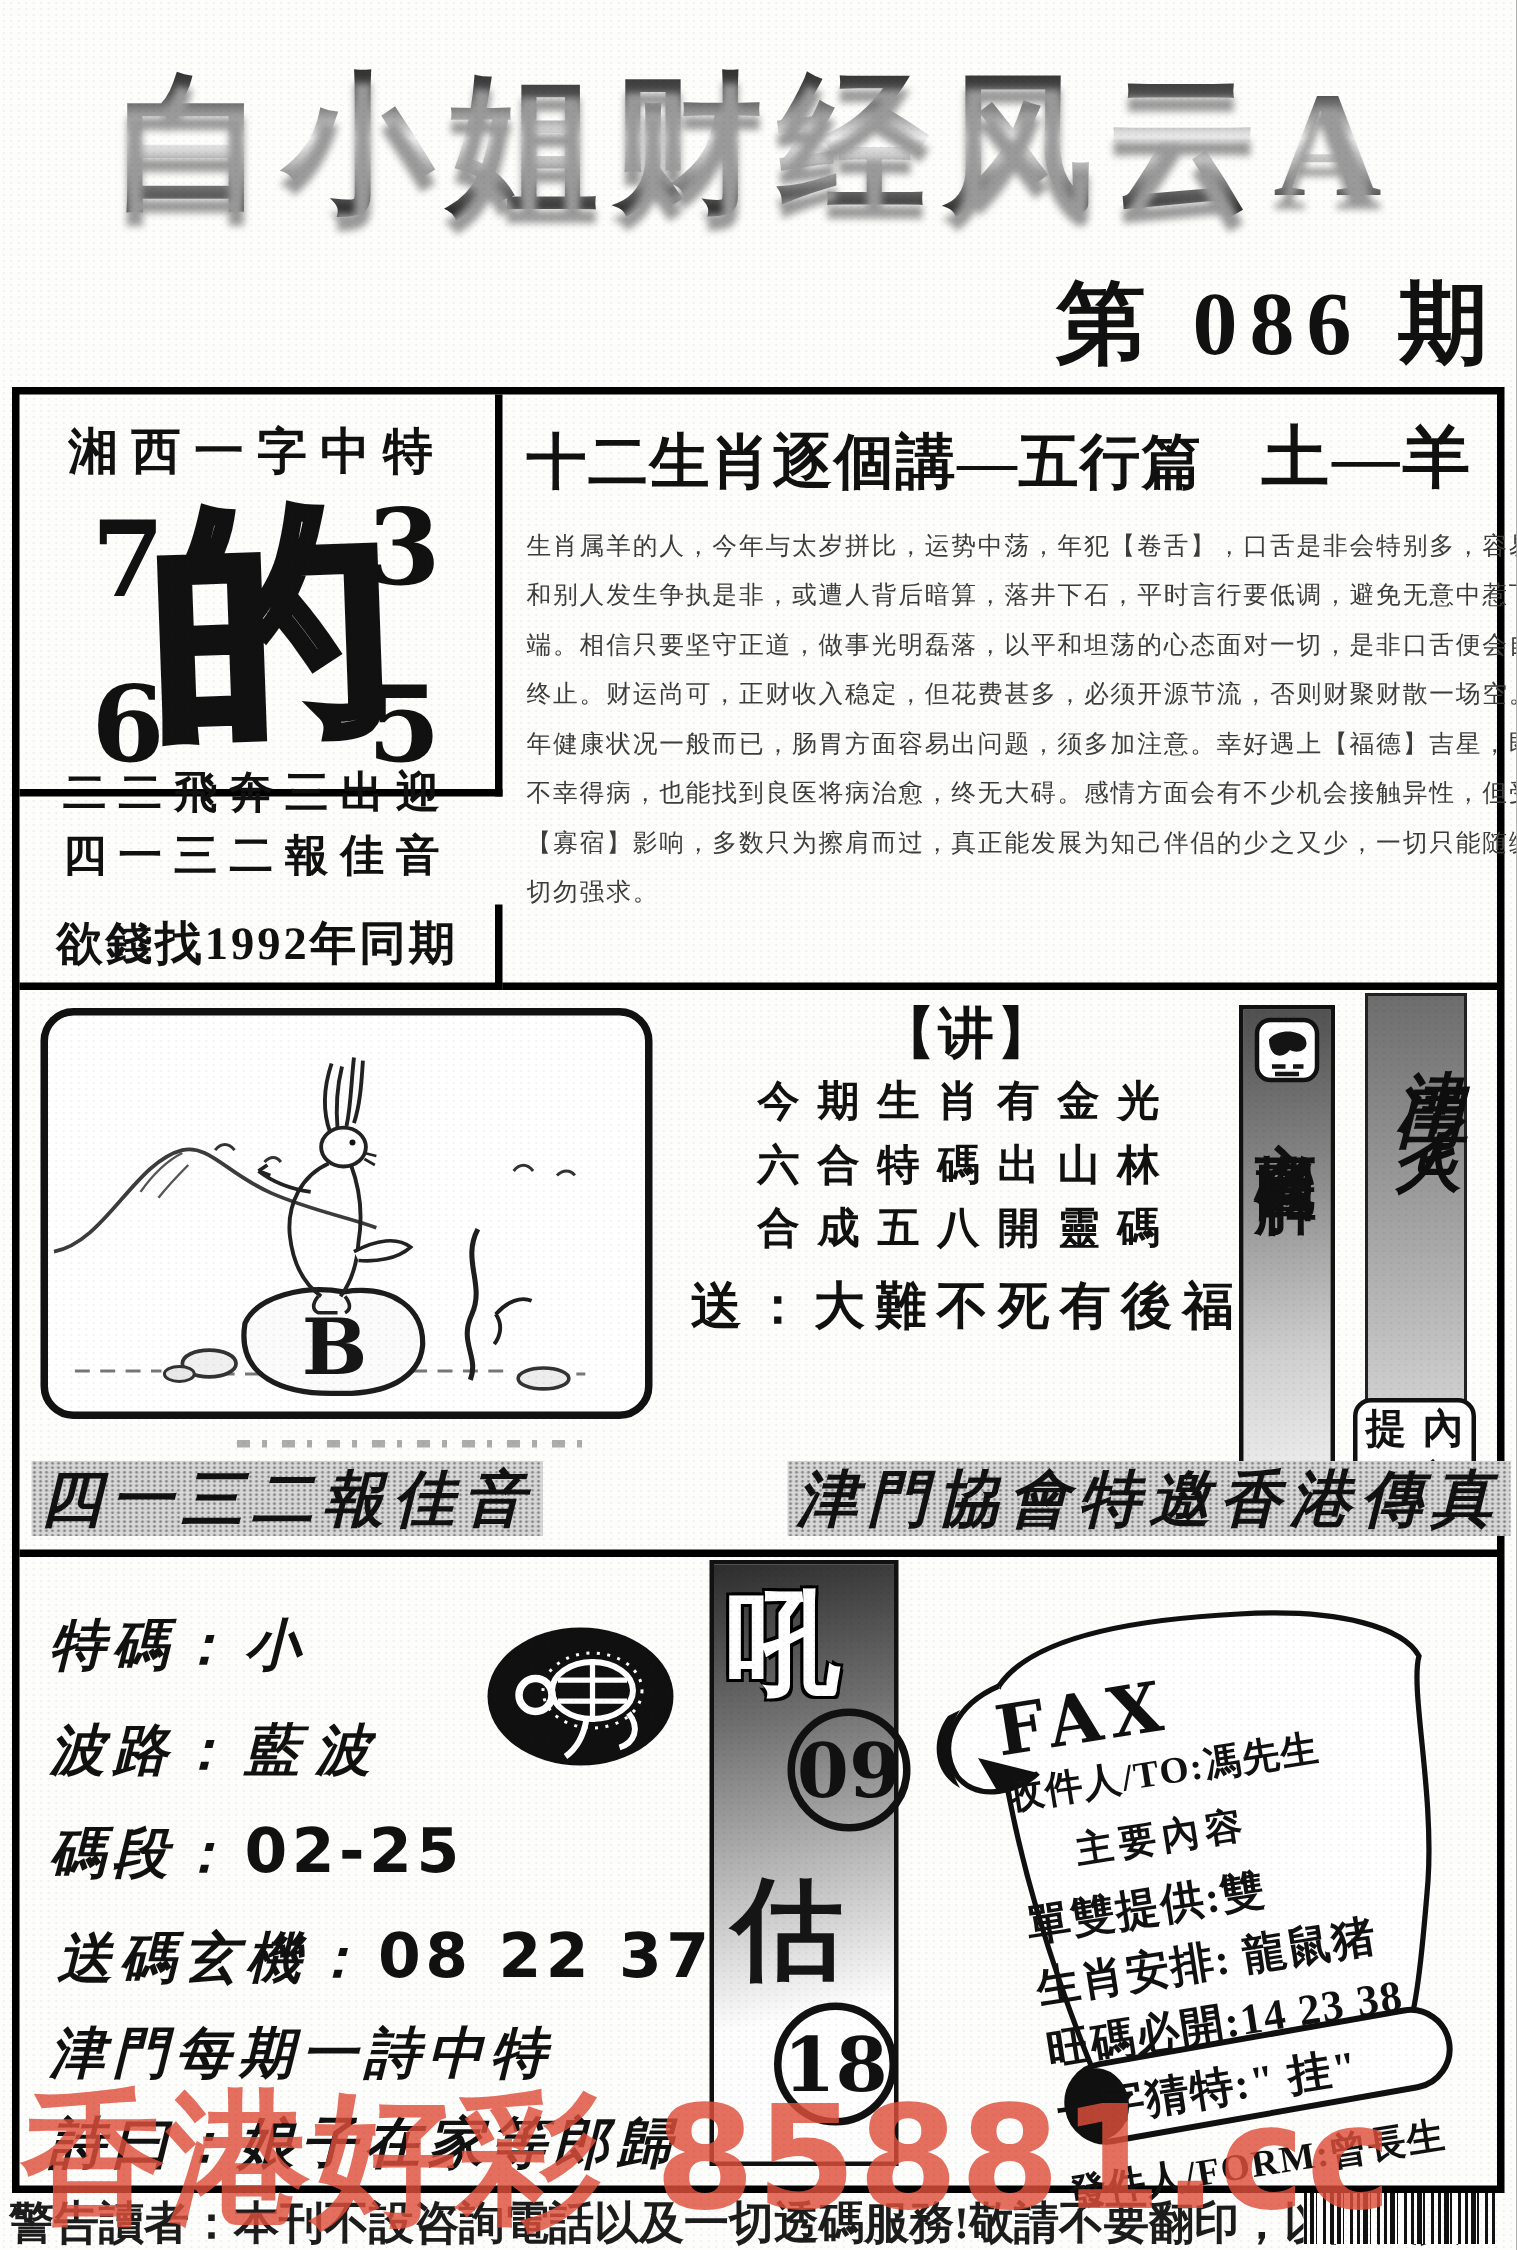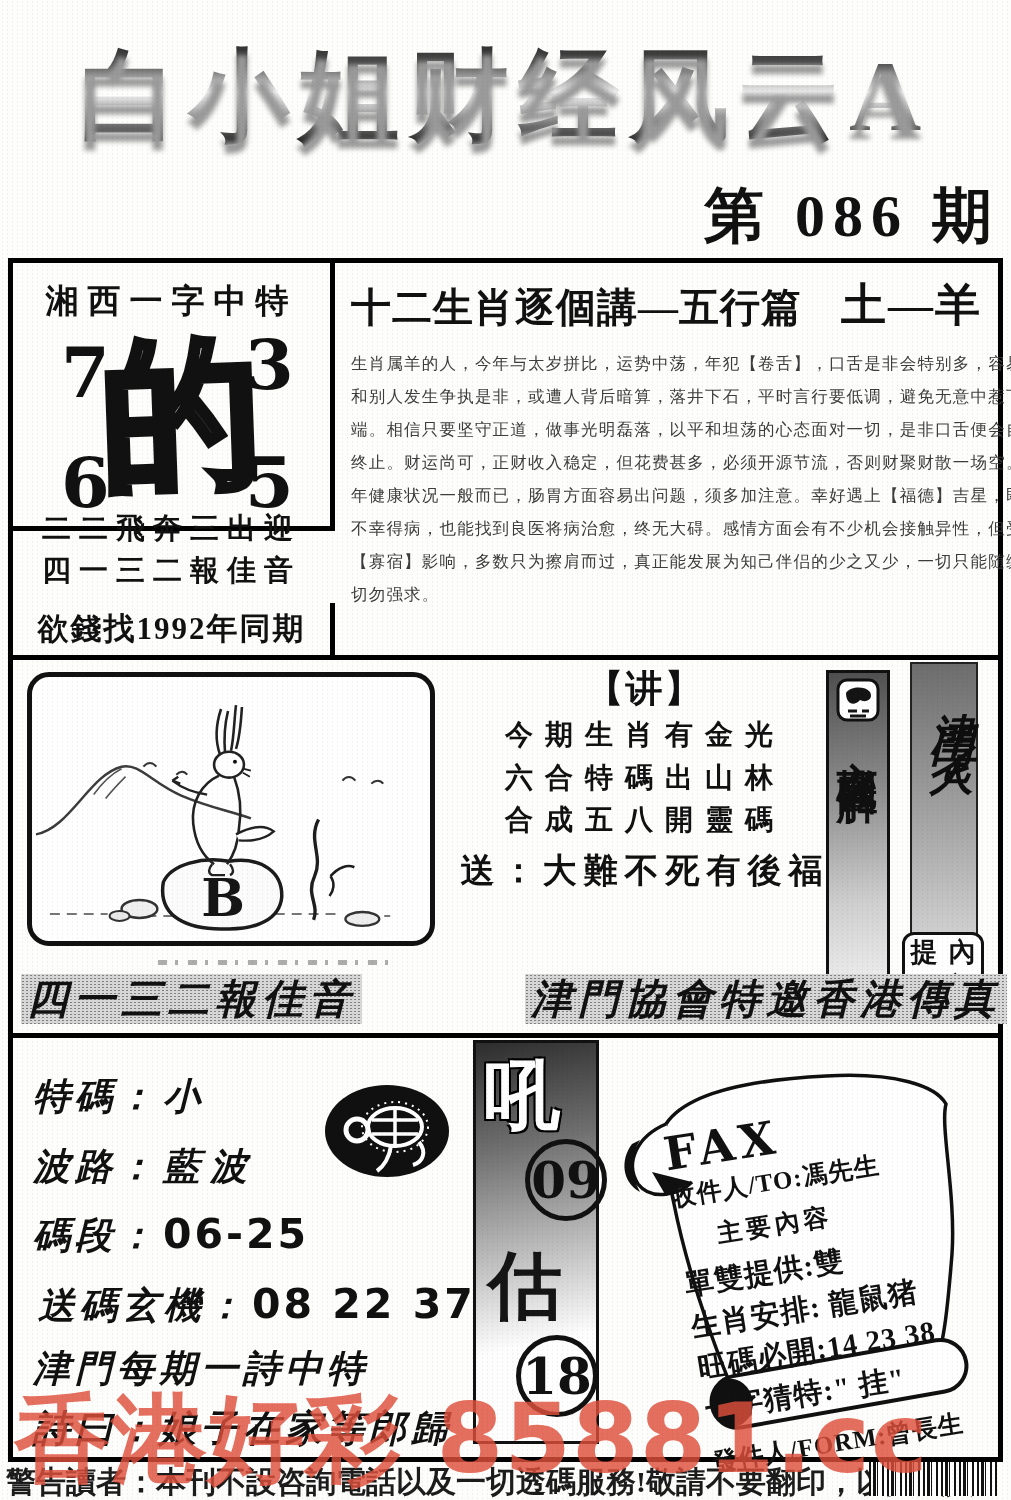--- a/index.html
+++ b/index.html
@@ -214,21 +214,21 @@
       <div class="tipline t1">
         <span class="tlabel">特碼：</span>
         <span class="tvalhand">小</span>
       </div>
       <div class="tipline t2">
         <span class="tlabel">波路：</span>
         <span class="tvalhand">藍波</span>
       </div>
       <div class="tipline t3">
         <span class="tlabel">碼段：</span>
-        <span class="tvalnum">06-25</span>
+        <span class="tvalnum">02-25</span>
       </div>
       <div class="tipline t4">
         <span class="tlabel">送碼玄機：</span>
         <span class="tvalnum">08 22 37</span>
       </div>
       <div class="tipline t5">
         <span class="tlabel">津門每期一詩中特</span>
       </div>
       <div class="tipline t6">
         <span class="tlabel">詩曰：娘子在家等郎歸</span>

